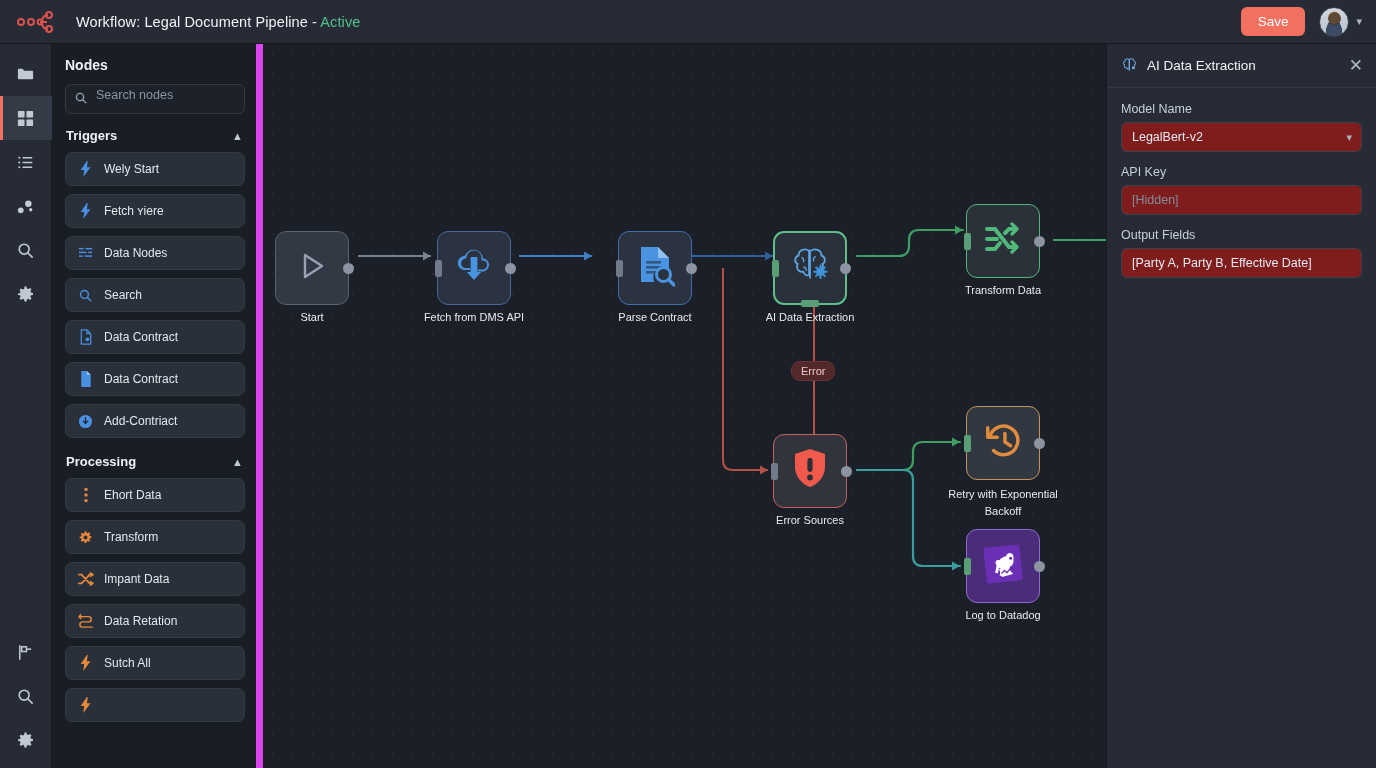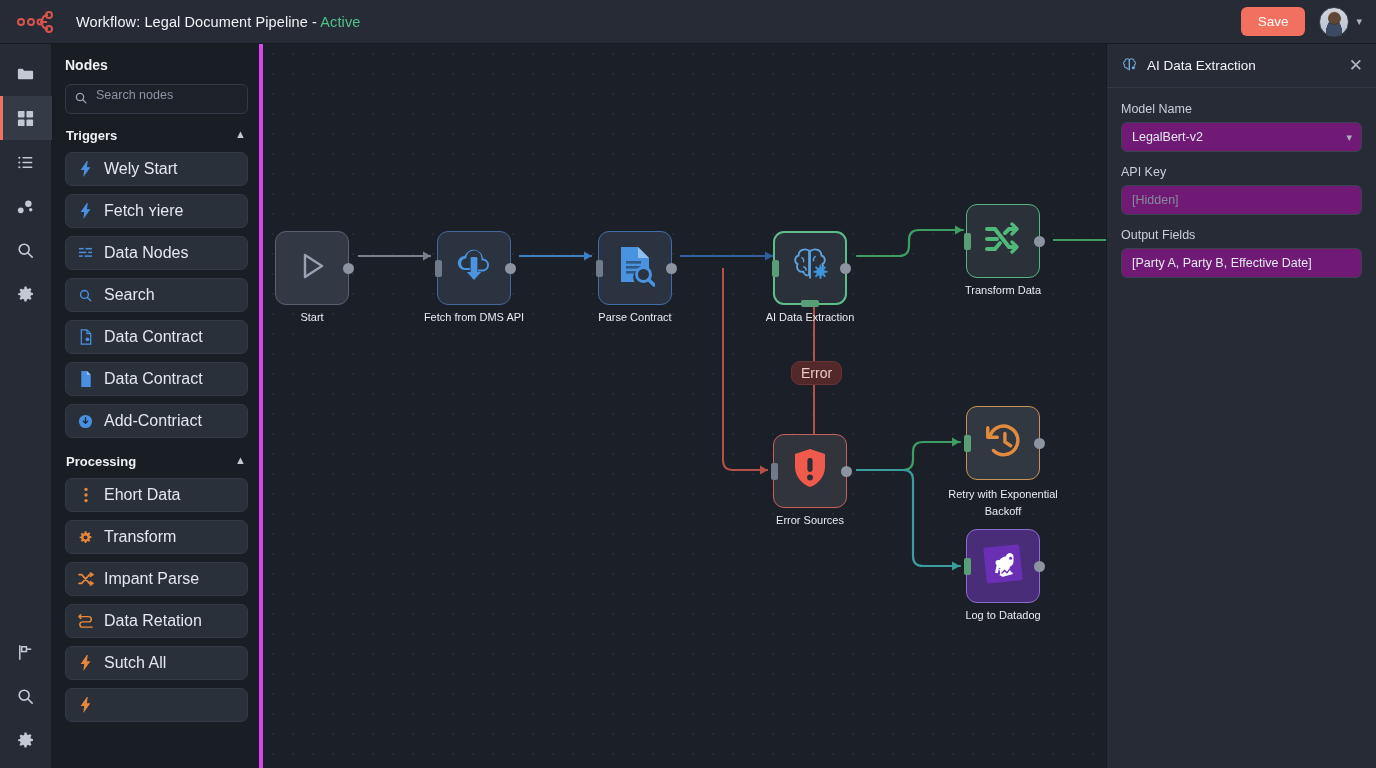--- a/index.html
+++ b/index.html
@@ -66,49 +66,49 @@
   .rail-btn.active { background: #343b47; }
   .rail-btn.active::before {
     content: ""; position: absolute; left: 0; top: 0; bottom: 0; width: 3px; background: #f2705f;
   }
   .rail-spacer { flex: 1 1 auto; }
   .rail-bottom { padding-bottom: 6px; }
 
   
   .palette {
     width: 211px; flex: 0 0 211px; background: #191d24;
-    border-right: 4px solid #d946ef;
+    border-right: 7px solid #d946ef;
     padding: 13px 11px 0 13px; overflow: hidden; position: relative;
   }
   .palette-title { font-size: 14px; font-weight: bold; color: #eef1f6; margin-bottom: 11px; }
   .search-box {
     position: relative; margin-bottom: 14px;
   }
   .search-box input {
     width: 100%; height: 30px; background: #1d222a;
     border: 1px solid #333a46; border-radius: 6px;
     color: #dfe3ea; font-size: 12.5px; font-family: inherit;
     padding: 0 8px 8px 30px; outline: none;
   }
   .search-box input::placeholder { color: #8b94a2; }
   .search-box .s-ico {
     position: absolute; left: 9px; top: 7px; color: #98a1ae; pointer-events: none;
   }
   .sec-head {
-    display: flex; justify-content: space-between;
+    display: flex; align-items: center; justify-content: space-between;
     font-size: 13px; font-weight: bold; color: #eef1f6;
     margin: 4px 2px 9px 1px; cursor: pointer;
   }
   .sec-head .caret { color: #c2c9d4; font-size: 11px; }
   .sec-head.processing { margin-top: 16px; }
   .p-item {
     display: flex; align-items: center; gap: 10px;
     height: 34px; background: #2a303a; border: 1px solid #333a46;
     border-radius: 7px; margin-bottom: 8px; padding: 0 11px;
-    font-size: 16px; color: #e3e7ee; cursor: pointer;
+    font-size: 12px; color: #e3e7ee; cursor: pointer;
   }
   .p-item .p-ico { width: 17px; display:flex; align-items:center; justify-content:center; flex:0 0 17px; }
   .blue { color: #4a90e2; }
   .orange { color: #e8873a; }
 
   
   .canvas {
     flex: 1 1 auto; position: relative; background: #1b1f27;
     background-image: radial-gradient(circle, #262b35 1px, transparent 1.2px);
     background-size: 20px 20px;
@@ -140,40 +140,40 @@
     left: 50%; margin-left: -9px; top: auto; bottom: -3.5px; margin-top: 0;
     width: 18px; height: 7px;
   }
   .sel-ring {
     position: absolute; left: -7px; top: -7px; right: -7px; bottom: -7px;
     border-radius: 15px; background: #3d4450; z-index: -1;
   }
   .edge { position: absolute; pointer-events: none; }
   .err-badge {
     position: absolute; background: #52282a; color: #f0c8c4;
-    font-size: 14px; padding: 3px 9px; border-radius: 9px;
+    font-size: 11px; padding: 3px 9px; border-radius: 9px;
     border: 1px solid #6a3436;
   }
 
   
   .inspector {
     width: 270px; flex: 0 0 270px; background: #262b35;
     border-left: 1px solid #161a21; display: flex; flex-direction: column;
   }
   .insp-head {
     height: 44px; flex: 0 0 44px; display: flex; align-items: center;
     padding: 0 13px 0 14px; border-bottom: 1px solid #323845;
   }
   .insp-head .ico { display:flex; align-items:center; margin-right: 9px; color:#6fa8dc; }
   .insp-title { font-size: 13.5px; color: #f0f2f6; flex: 1 1 auto; }
   .insp-close { color: #aeb6c2; font-size: 17px; cursor: pointer; line-height: 1; }
   .insp-body { padding: 14px; }
   .f-label { font-size: 12.5px; color: #c8cfdb; margin-bottom: 6px; }
   .f-field {
-    width: 100%; height: 30px; background: #701a75;
+    width: 100%; height: 30px; background: #7f1d1d;
     border: 1px solid #3a4250; border-radius: 6px;
     color: #e4e8ef; font-size: 12.5px; font-family: inherit;
     padding: 0 10px; outline: none; margin-bottom: 13px;
     display: flex; align-items: center; position: relative; cursor: pointer;
   }
   .f-field input {
     all: unset; width: 100%; color: #e4e8ef; font-size: 12.5px;
     font-family: inherit; line-height: 28px;
   }
   .f-field input::placeholder { color: #838c9a; }
@@ -386,21 +386,21 @@
           </span>
         <span>Transform</span>
       </div>
       <div class="p-item">
         <span class="p-ico orange">
             <svg width="16" height="14" viewBox="0 0 18 16" fill="none" stroke="currentColor" stroke-width="1.9" stroke-linecap="round">
               <path d="M1 3h3l9 10h3M1 13h3l9-10h3"></path>
               <path d="M14 1l3 2-3 2M14 11l3 2-3 2" stroke-linejoin="round"></path>
             </svg>
           </span>
-        <span>Impant Parse</span>
+        <span>Impant Data</span>
       </div>
       <div class="p-item">
         <span class="p-ico orange">
             <svg width="16" height="14" viewBox="0 0 18 16" fill="none" stroke="currentColor" stroke-width="1.7" stroke-linecap="round">
               <path d="M2 3h10a3 3 0 010 6H5a3 3 0 000 6h11"></path>
               <path d="M1 3l2-2M1 3l2 2"></path>
             </svg>
           </span>
         <span>Data Retation</span>
       </div>
@@ -473,21 +473,21 @@
               <path d="M11 23a7 7 0 01.6-13.96A9.5 9.5 0 0130 11.5a6.5 6.5 0 01.6 12.9H25v-2h5.2a4.5 4.5 0 00.1-8.9l-1.7-.1-.2-1.7A7.5 7.5 0 0013.5 10l-.4 1.6-1.7.1A5 5 0 0011.3 21H17v2z"></path>
               <rect x="17.6" y="10" width="6.8" height="16" rx="1.2"></rect>
               <path d="M21 33l-7.2-8h14.4z"></path>
             </svg>
           </span>
           <div class="port out"></div>
         </div>
         <div class="node-label">Fetch from DMS API</div>
       </div>
 
-      <div class="node" style="left:335px; top:187px">
+      <div class="node" style="left:355px; top:187px">
         <div class="node-box" style="background:#2b3340;border-color:#3f6da8">
           <div class="port-bar"></div>
           <span>
             <svg width="40" height="42" viewBox="0 0 40 42" fill="#4a93e0">
               <path d="M6 2h17l11 11v10.5a10.5 10.5 0 00-14.6 13.5H6z"></path>
               <path d="M23 2l11 11H23z" fill="#8fc0ef"></path>
               <rect x="11" y="16" width="15" height="2.6" fill="#1f2937" opacity=".55"></rect>
               <rect x="11" y="21" width="15" height="2.6" fill="#1f2937" opacity=".55"></rect>
               <rect x="11" y="26" width="10" height="2.6" fill="#1f2937" opacity=".55"></rect>
               <circle cx="28.5" cy="29.5" r="7" fill="none" stroke="#4a93e0" stroke-width="3"></circle>

